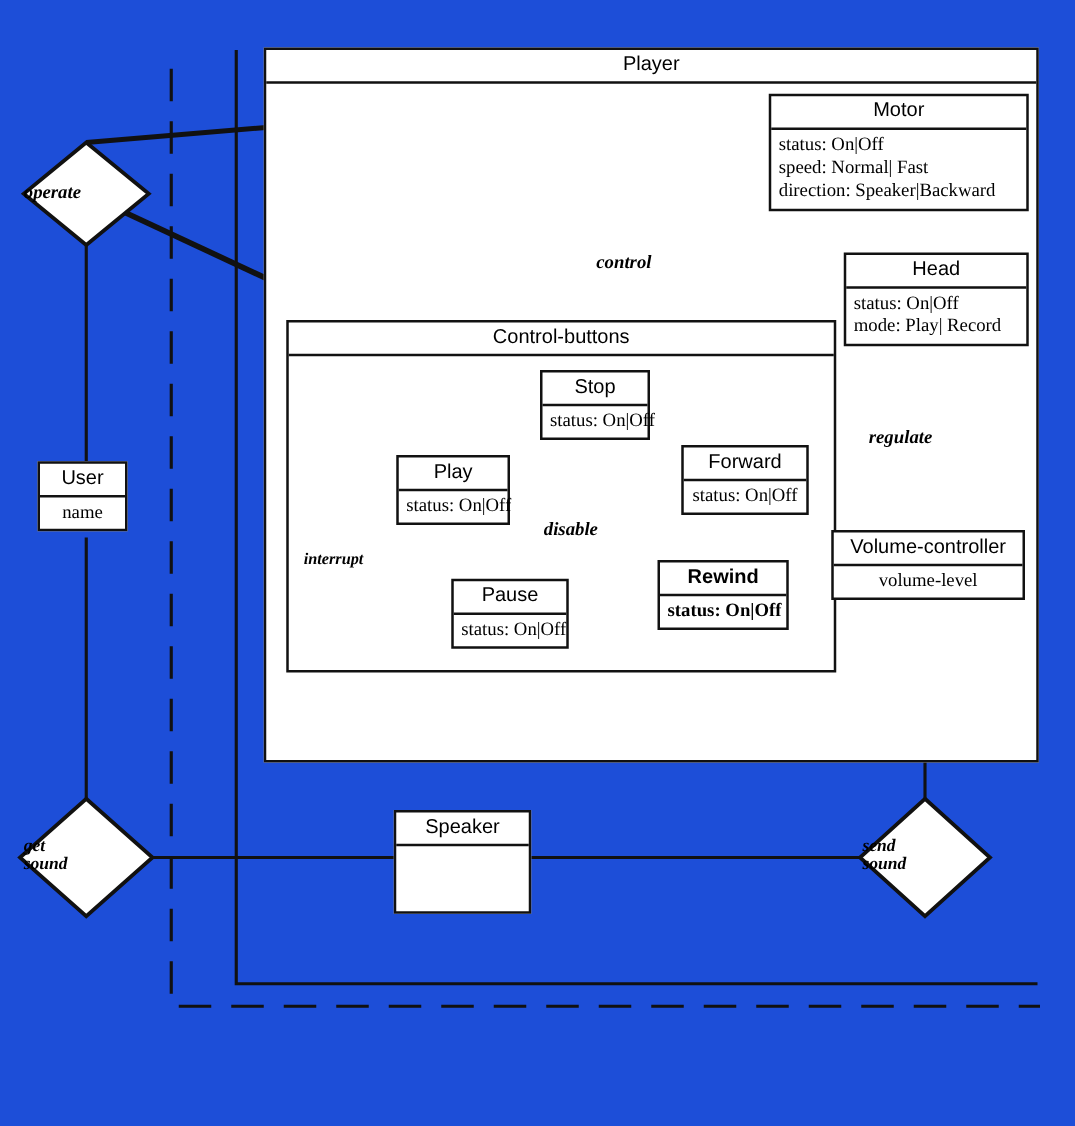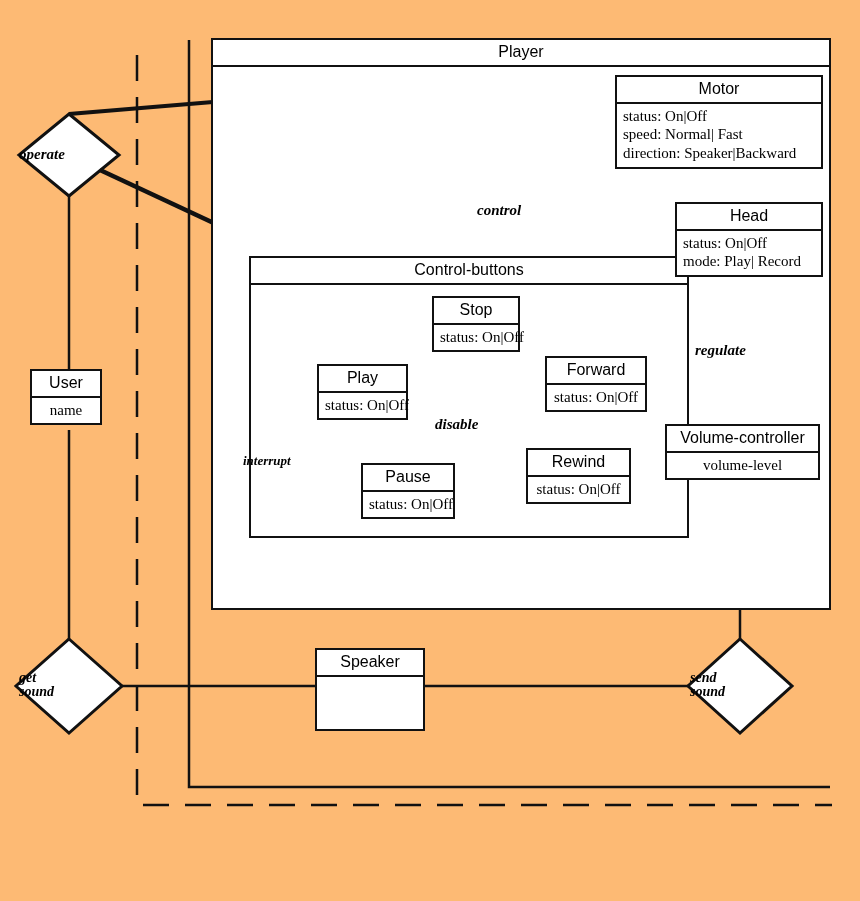--- a/index.html
+++ b/index.html
@@ -5,21 +5,21 @@
   html, body {
     margin: 0;
     padding: 0;
     background: #f5f5f5;
     font-family: "Liberation Sans", sans-serif;
   }
   #stage {
     position: relative;
     width: 860px;
     height: 901px;
-    background: #fdba74;
+    background: #1d4ed8;
     overflow: hidden;
   }
   svg.layer {
     position: absolute;
     top: 0; left: 0;
     width: 860px;
     height: 901px;
   }
   .ent {
     position: absolute;
@@ -140,21 +140,21 @@
     <path d="M 283 414 L 283 381 L 317 381" fill="none" stroke="#111111" stroke-width="2.5"></path>
 
     <path d="M 283 482 L 283 509 L 325 509" fill="none" stroke="#111111" stroke-width="2.5"></path>
 
   </svg>
 
   <div class="container-ent" style="left:211px; top:38px; width:620px; height:572px;">
     <div class="hdr">Player</div>
   </div>
 
-  <div class="container-ent" style="left:229px; top:256px; width:440px; height:282px;margin-left:20px;">
+  <div class="container-ent" style="left:229px; top:256px; width:440px; height:282px;">
     <div class="hdr">Control-buttons</div>
   </div>
 
 
   <div class="ent" style="left:615px; top:75px; width:208px;">
     <div class="hdr">Motor</div>
     <div class="attrs">
       <div class="a">status: On|Off</div>
       <div class="a">speed: Normal| Fast</div>
       <div class="a">direction: Speaker|Backward</div>
@@ -197,21 +197,21 @@
     </div>
   </div>
 
   <div class="ent centered-attrs" style="left:545px; top:356px; width:102px;">
     <div class="hdr">Forward</div>
     <div class="attrs">
       <div class="a">status: On|Off</div>
     </div>
   </div>
 
-  <div class="ent centered-attrs" style="left:526px; top:448px; width:105px;">
+  <div class="ent centered-attrs" style="left:526px; top:448px; width:105px;font-weight:bold;">
     <div class="hdr">Rewind</div>
     <div class="attrs">
       <div class="a">status: On|Off</div>
     </div>
   </div>
 
   <div class="ent centered-attrs" style="left:30px; top:369px; width:72px;">
     <div class="hdr">User</div>
     <div class="attrs">
       <div class="a">name</div>
@@ -226,21 +226,21 @@
   </div>
 
   <div class="rel-label" style="left:19px; top:147px; width:100px;">operate</div>
 
   <div class="rel-label" style="left:477px; top:203px; width:84px;">control</div>
 
   <div class="rel-label" style="left:695px; top:343px; width:90px;">regulate</div>
 
   <div class="rel-label" style="left:435px; top:417px; width:80px;">disable</div>
 
-  <div class="rel-label" style="left:243px; top:440px; width:80px; font-size:13px;margin-top:14px;">interrupt</div>
+  <div class="rel-label" style="left:243px; top:440px; width:80px; font-size:13px;">interrupt</div>
 
   <div class="rel-label two-line" style="left:19px; top:671px; width:100px;">
     <div>get</div>
     <div>sound</div>
   </div>
 
   <div class="rel-label two-line" style="left:690px; top:671px; width:100px;">
     <div>send</div>
     <div>sound</div>
   </div>

